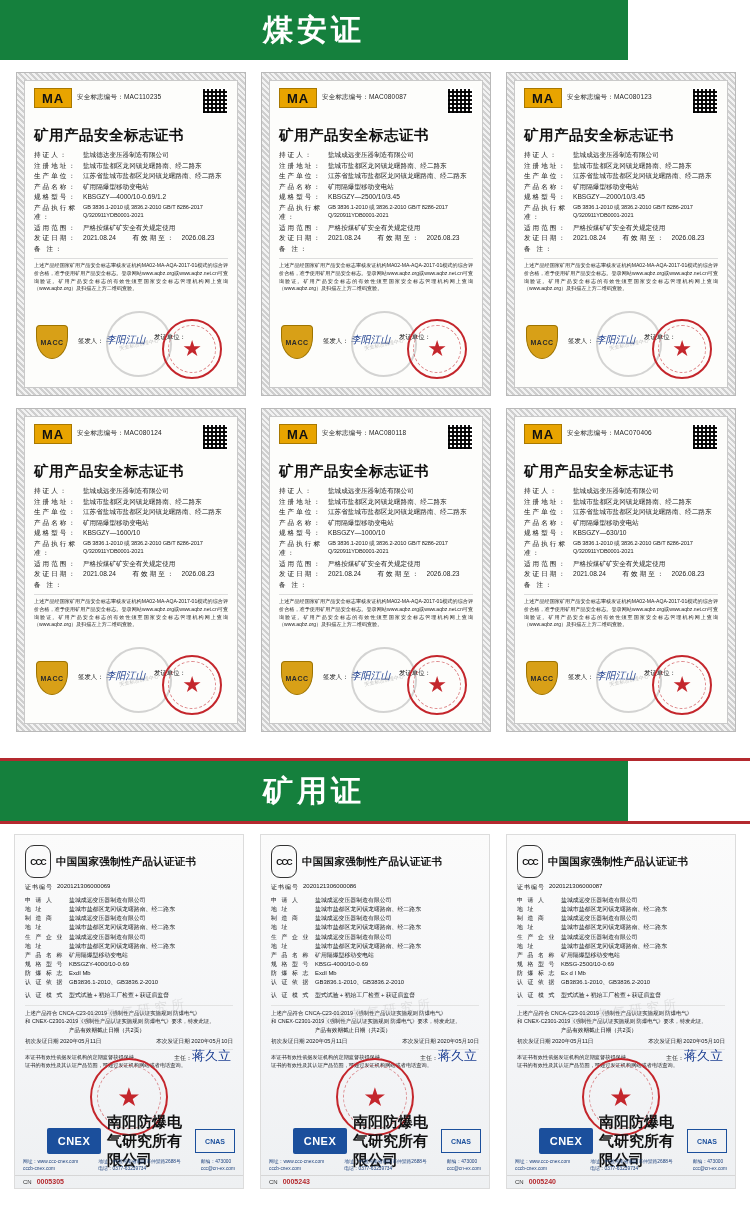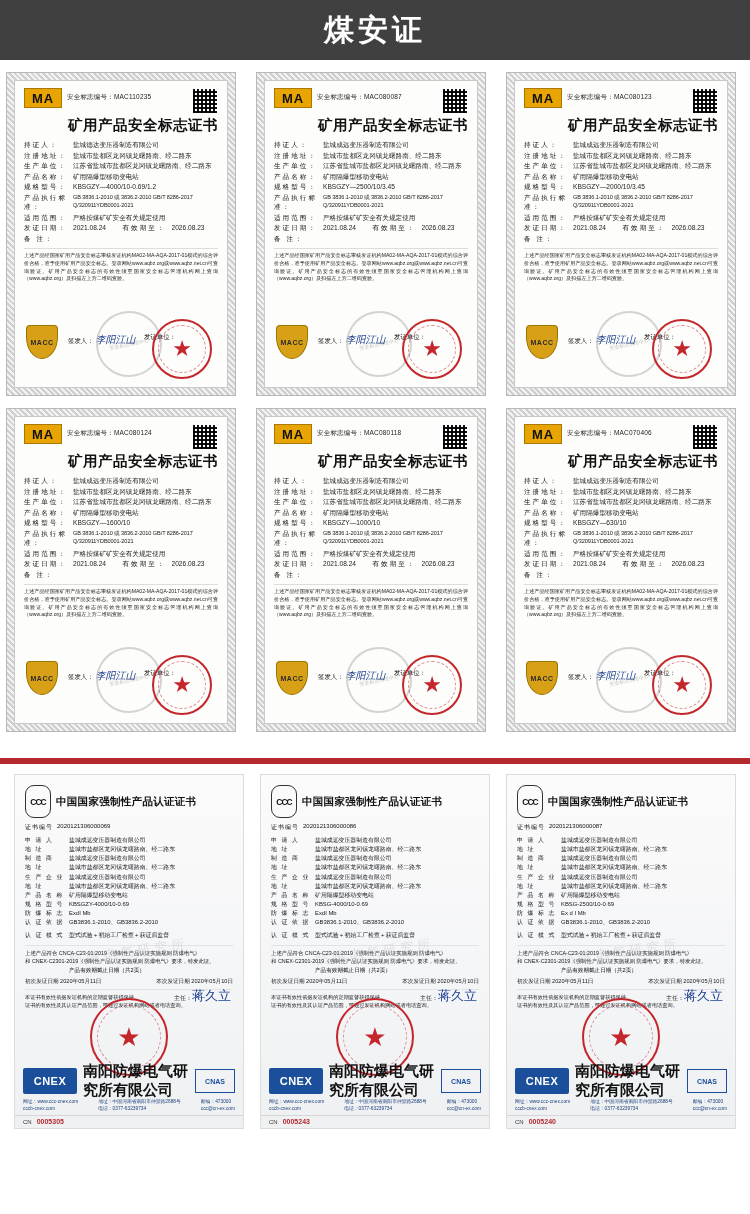--- a/index.html
+++ b/index.html
@@ -6,41 +6,41 @@
   html, body {
     margin: 0; padding: 0;
     width: 750px;
     background: #ffffff;
     font-family: "Liberation Sans", "DejaVu Sans", sans-serif;
   }
   .page { width: 750px; position: relative; overflow: hidden; }
 
   
   .banner {
-    width: 750px;
+    width: 628px;
     height: 60px;
-    background: #404040;
+    background: #15803d;
     display: flex;
     align-items: center;
     justify-content: center;
   }
   .banner-title {
     color: #ffffff;
     font-size: 30px;
     font-weight: bold;
     letter-spacing: 4px;
   }
   .divider-line { width: 750px; height: 3px; background: #b4292e; }
 
   
   .ma-grid {
     display: flex;
     flex-wrap: wrap;
     justify-content: space-between;
-    padding: 12px 14px 14px 6px;
+    padding: 12px 14px 14px 16px;
     background: #ffffff;
   }
   .ma-card {
     width: 230px;
     height: 324px;
     margin-bottom: 12px;
     background: #ffffff;
     position: relative;
     padding: 7px;
     
@@ -79,26 +79,26 @@
     margin-left: auto;
     width: 26px; height: 26px;
     background:
       repeating-linear-gradient(0deg, #111 0 2px, #fff 2px 4px),
       repeating-linear-gradient(90deg, #111 0 2px, #fff 2px 4px);
     background-blend-mode: multiply;
     border: 1px solid #fff;
     flex: 0 0 auto;
   }
   .ma-title {
-    text-align: right;
+    text-align: left;
     font-size: 14.5px;
     font-weight: bold;
     color: #111;
     letter-spacing: .5px;
-    margin: 2px 0 5px 0;
+    margin: 12px 0 5px 0;
     font-family: "Liberation Serif", "DejaVu Serif", serif;
   }
   .ma-rows { font-size: 6.6px; color: #1a1a1a; line-height: 1.45; }
   .ma-row { display: flex; gap: 3px; margin-bottom: 1px; }
   .ma-row .k {
     width: 46px; flex: 0 0 46px;
     letter-spacing: 2px;
     color: #111;
   }
   .ma-row .v { flex: 1 1 auto; white-space: nowrap; overflow: hidden; }
@@ -254,20 +254,21 @@
   }
   .cnex-logo {
     width: 54px; height: 26px;
     background: #1b4f9c;
     color: #fff;
     font-size: 11px; font-weight: bold;
     display: flex; align-items: center; justify-content: center;
     letter-spacing: .5px;
     flex: 0 0 auto;
     border-radius: 2px;
+    margin-left: 24px;
   }
   .cnex-name {
     font-size: 15px; font-weight: bold; color: #111;
     font-family: "Liberation Serif", "DejaVu Serif", serif;
   }
   .cnas-logo {
     margin-left: auto;
     width: 40px; height: 24px;
     border: 1px solid #1b4f9c;
     color: #1b4f9c;
@@ -689,20 +690,23 @@
         <div class="ma-sign">签发人：<span class="hand">李阳江山</span></div>
         <div class="ma-issue">发证单位：</div>
         <div class="ma-watermark">安全标志管理中心</div>
         <div class="ma-stamp"><span class="ring-text"></span>★</div>
       </div>
     </div>
       </div>
     </div>
 
   <div class="divider-line"></div>
+  <div class="banner">
+    <div class="banner-title">矿用证</div>
+  </div>
   <div class="divider-line"></div>
 
   <div class="ccc-section">
     <div class="ccc-grid" id="ccc-grid">
         <div class="ccc-card">
     <div class="ccc-watermark">防爆电气研究所</div>
     <div class="ccc-head">
       <div class="ccc-logo">CCC</div>
       <div class="ccc-title">中国国家强制性产品认证证书</div>
     </div>

